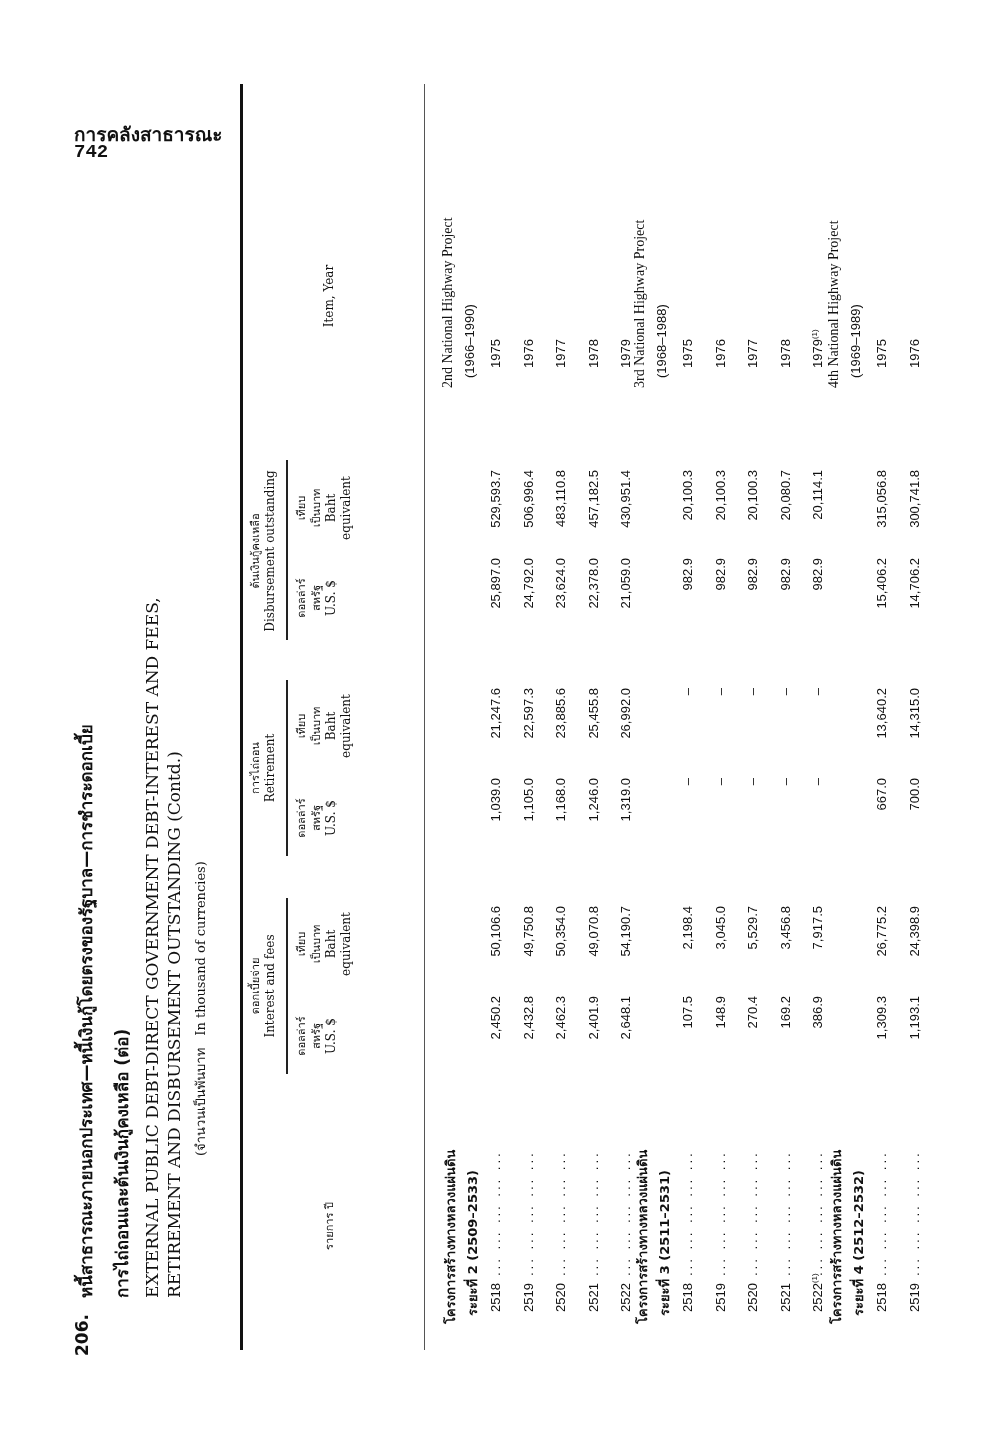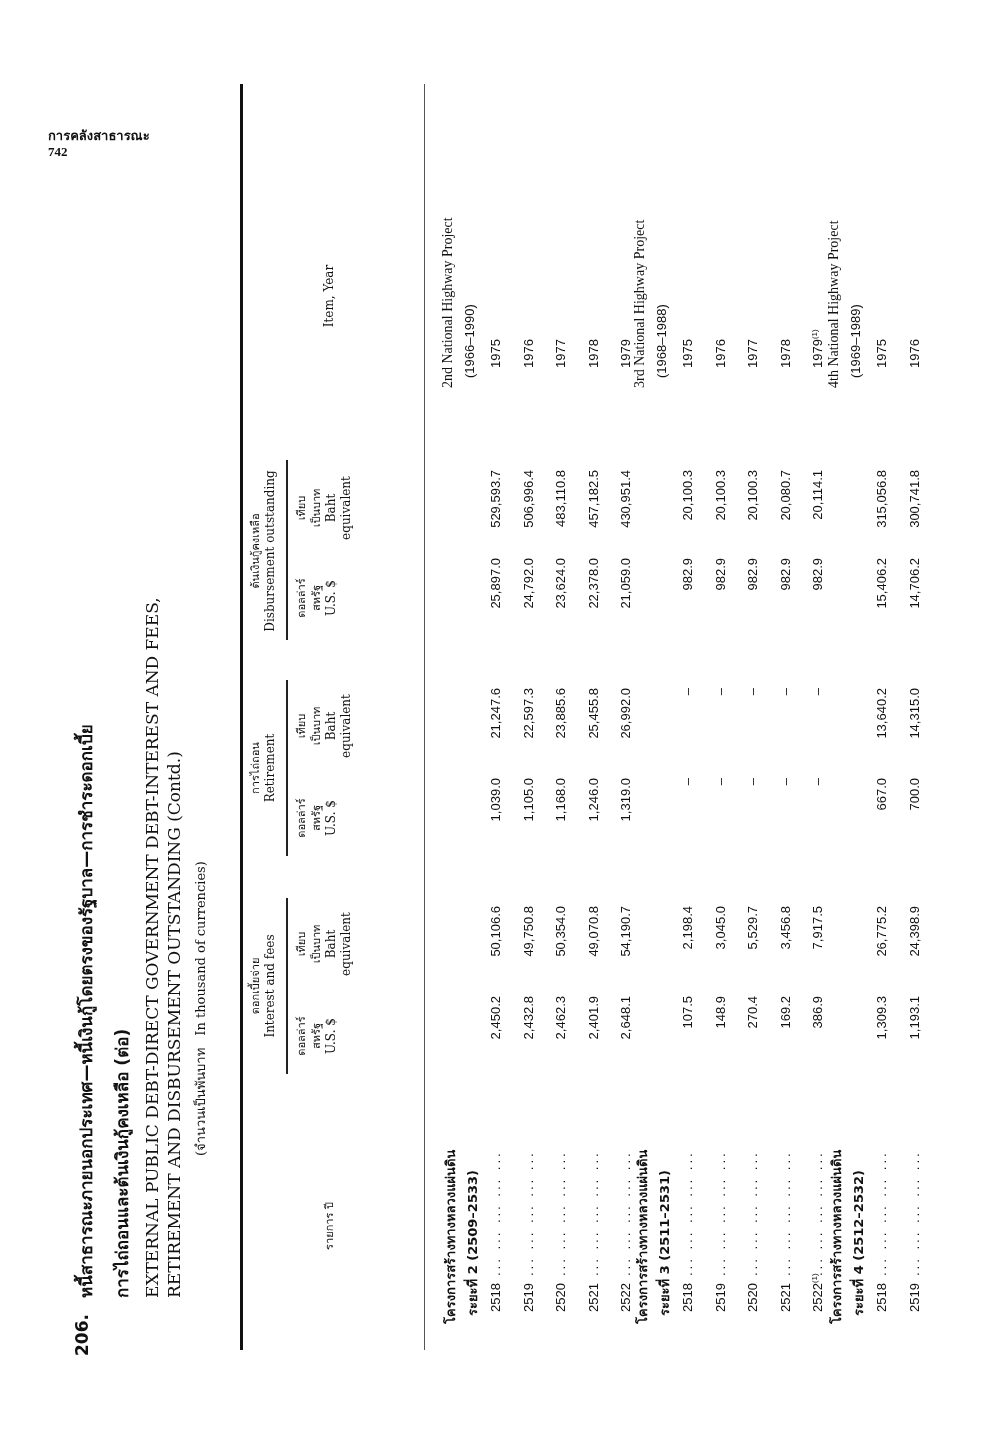--- a/index.html
+++ b/index.html
@@ -1,17 +1,17 @@
 <!DOCTYPE html>
 <html><head>
 <meta charset="utf-8">
 <style>
   html, body { margin:0; padding:0; background:#ffffff; }
   body { width:990px; height:1436px; position:relative; overflow:hidden; font-family:"DejaVu Serif", serif; color:#111; }
-  .running { position:absolute; left:48px; top:128px; font-family:Liberation Serif, serif; font-weight:bold; font-size:13px; line-height:16px; }
+  .running { position:absolute; left:74px; top:128px; font-family:Liberation Mono, monospace; font-weight:bold; font-size:19px; line-height:16px; }
   
   .page { position:absolute; left:0; top:1436px; width:1436px; height:990px; transform-origin:0 0; transform:rotate(-90deg); }
   .title-block { position:absolute; left:80px; top:72px; width:1200px; }
   .t-num { position:absolute; left:0; top:0; font-family:"DejaVu Sans", sans-serif; font-weight:bold; font-size:17px; }
   .t-th1 { position:absolute; left:58px; top:0; font-family:"DejaVu Sans", sans-serif; font-weight:bold; font-size:17px; white-space:nowrap; }
   .t-th2 { position:absolute; left:58px; top:36px; font-family:"DejaVu Sans", sans-serif; font-weight:bold; font-size:17px; white-space:nowrap; }
   .t-en1 { position:absolute; left:58px; top:70px; font-size:17px; white-space:nowrap; }
   .t-en2 { position:absolute; left:58px; top:92px; font-size:17px; white-space:nowrap; }
   .t-unit { position:absolute; left:200px; top:118px; font-size:13px; white-space:nowrap; }
   .t-unit span { margin-right:8px; }

